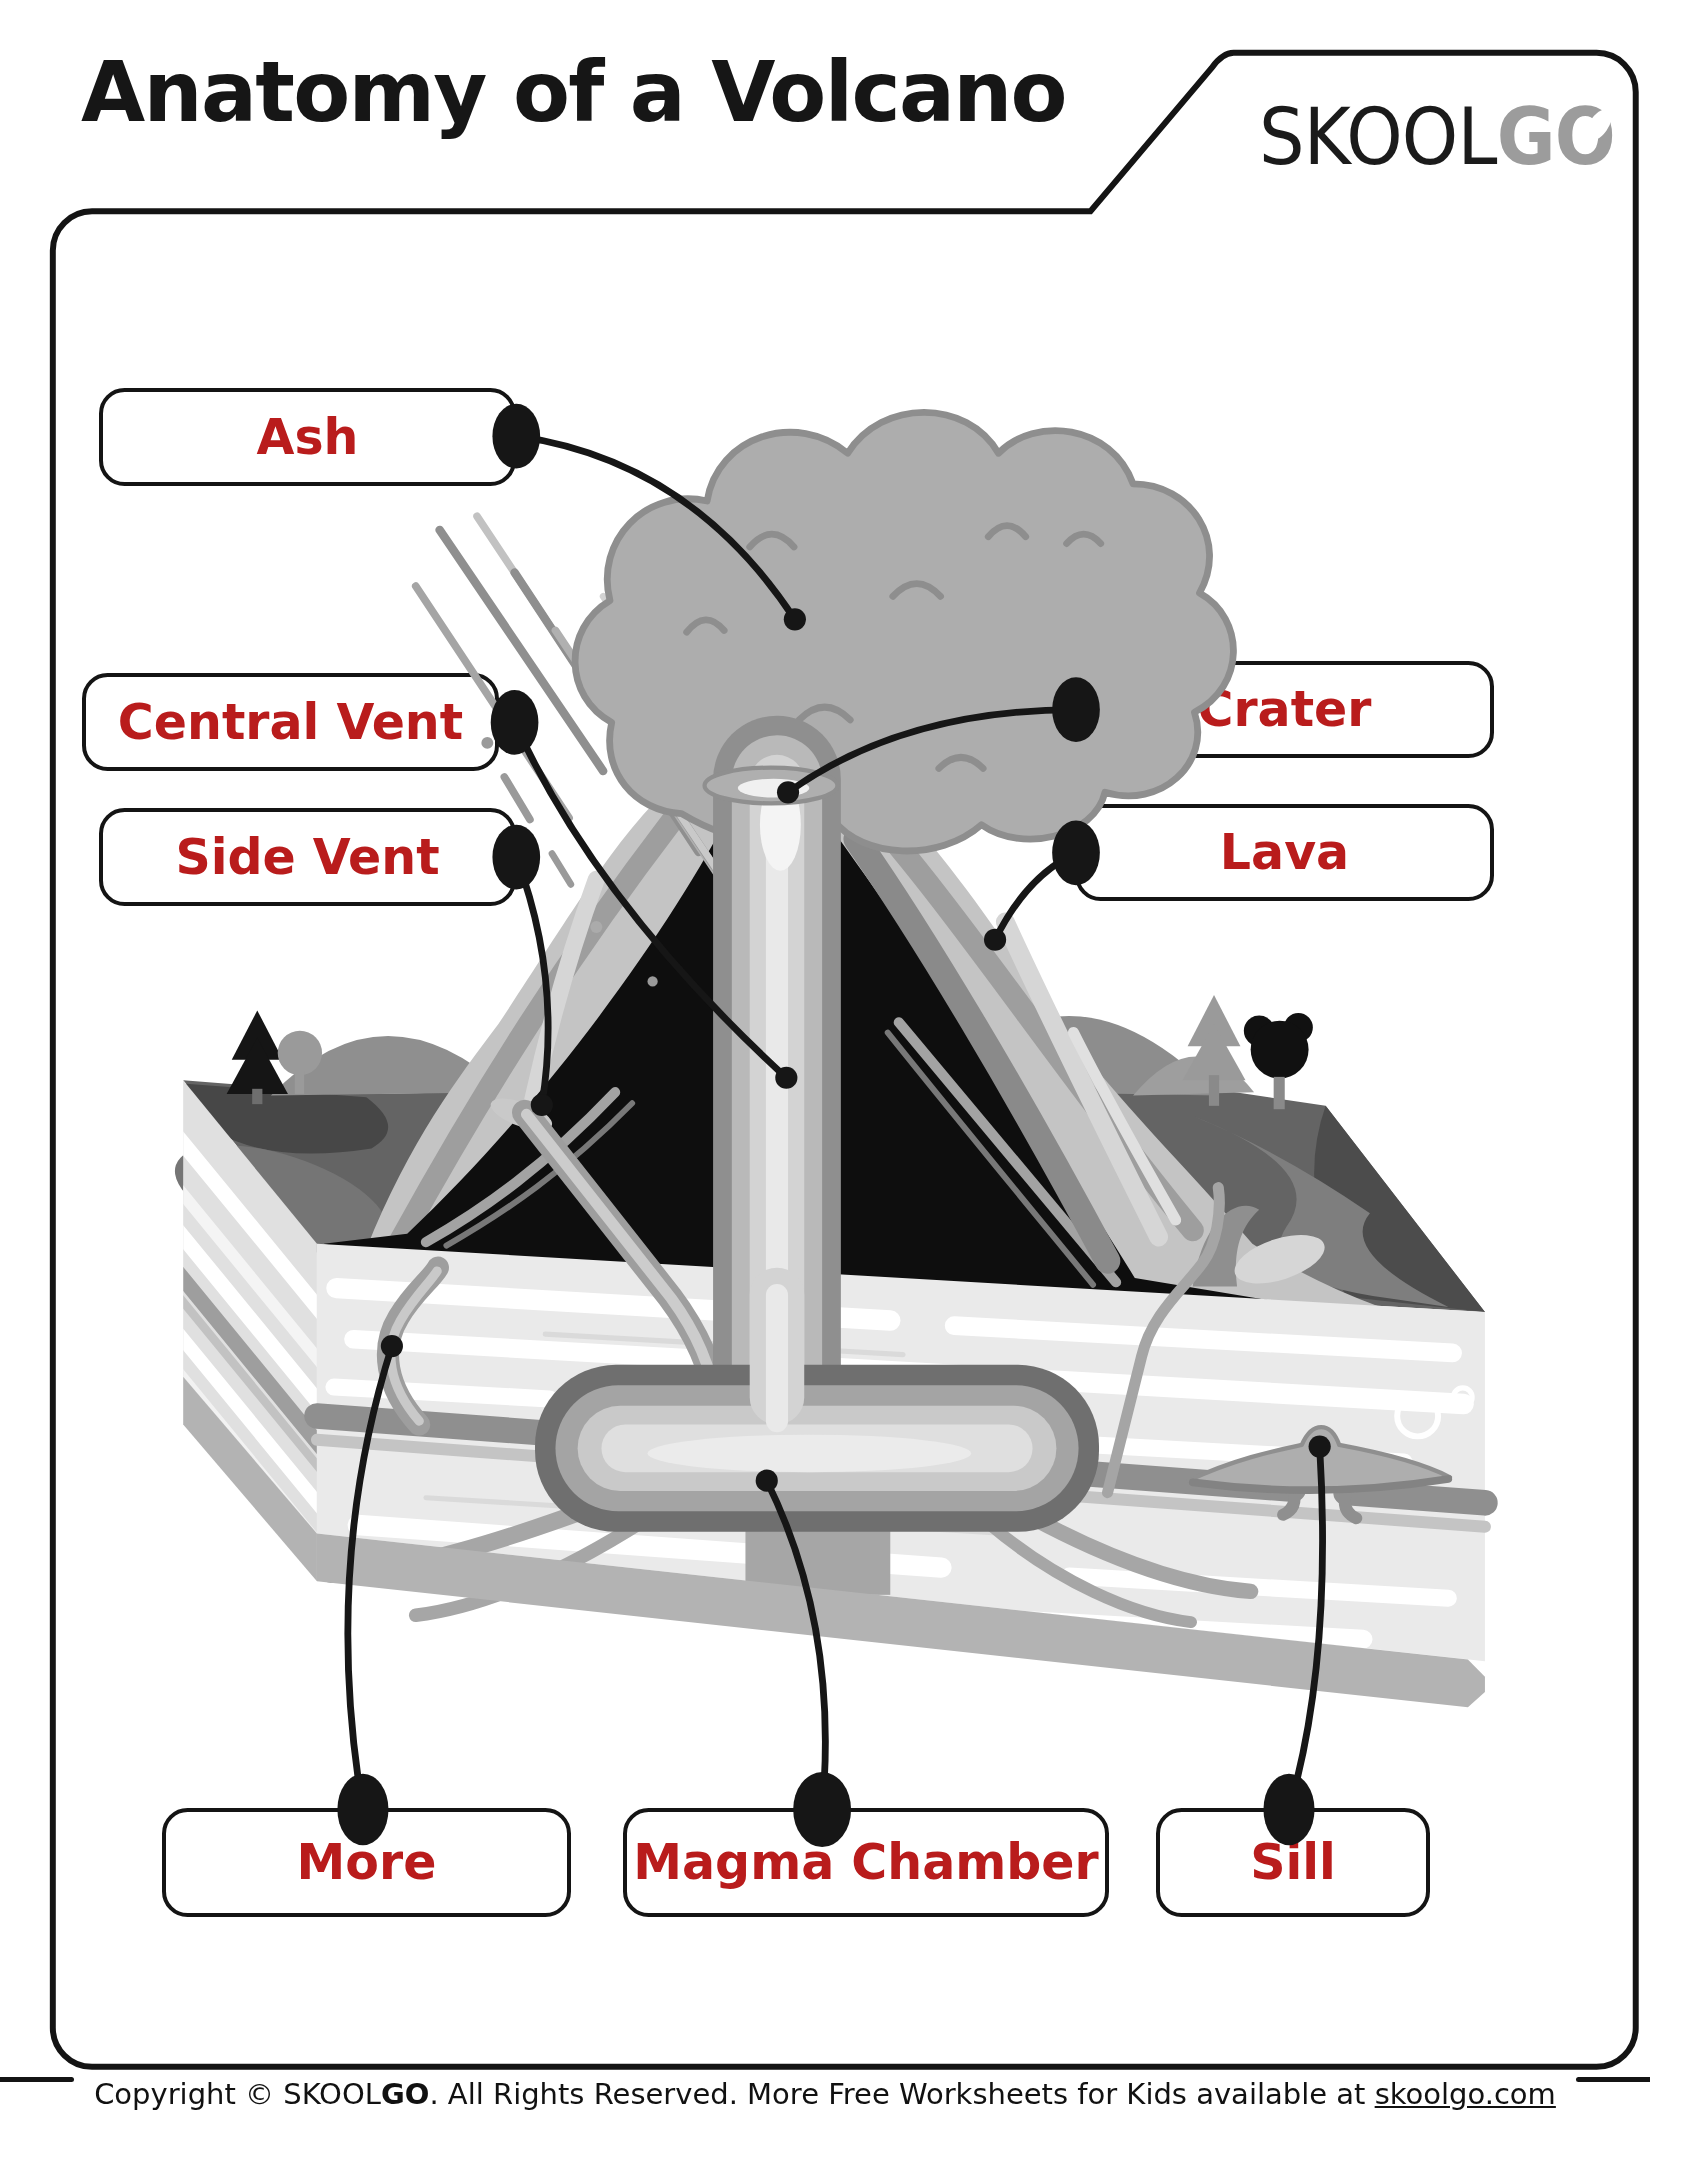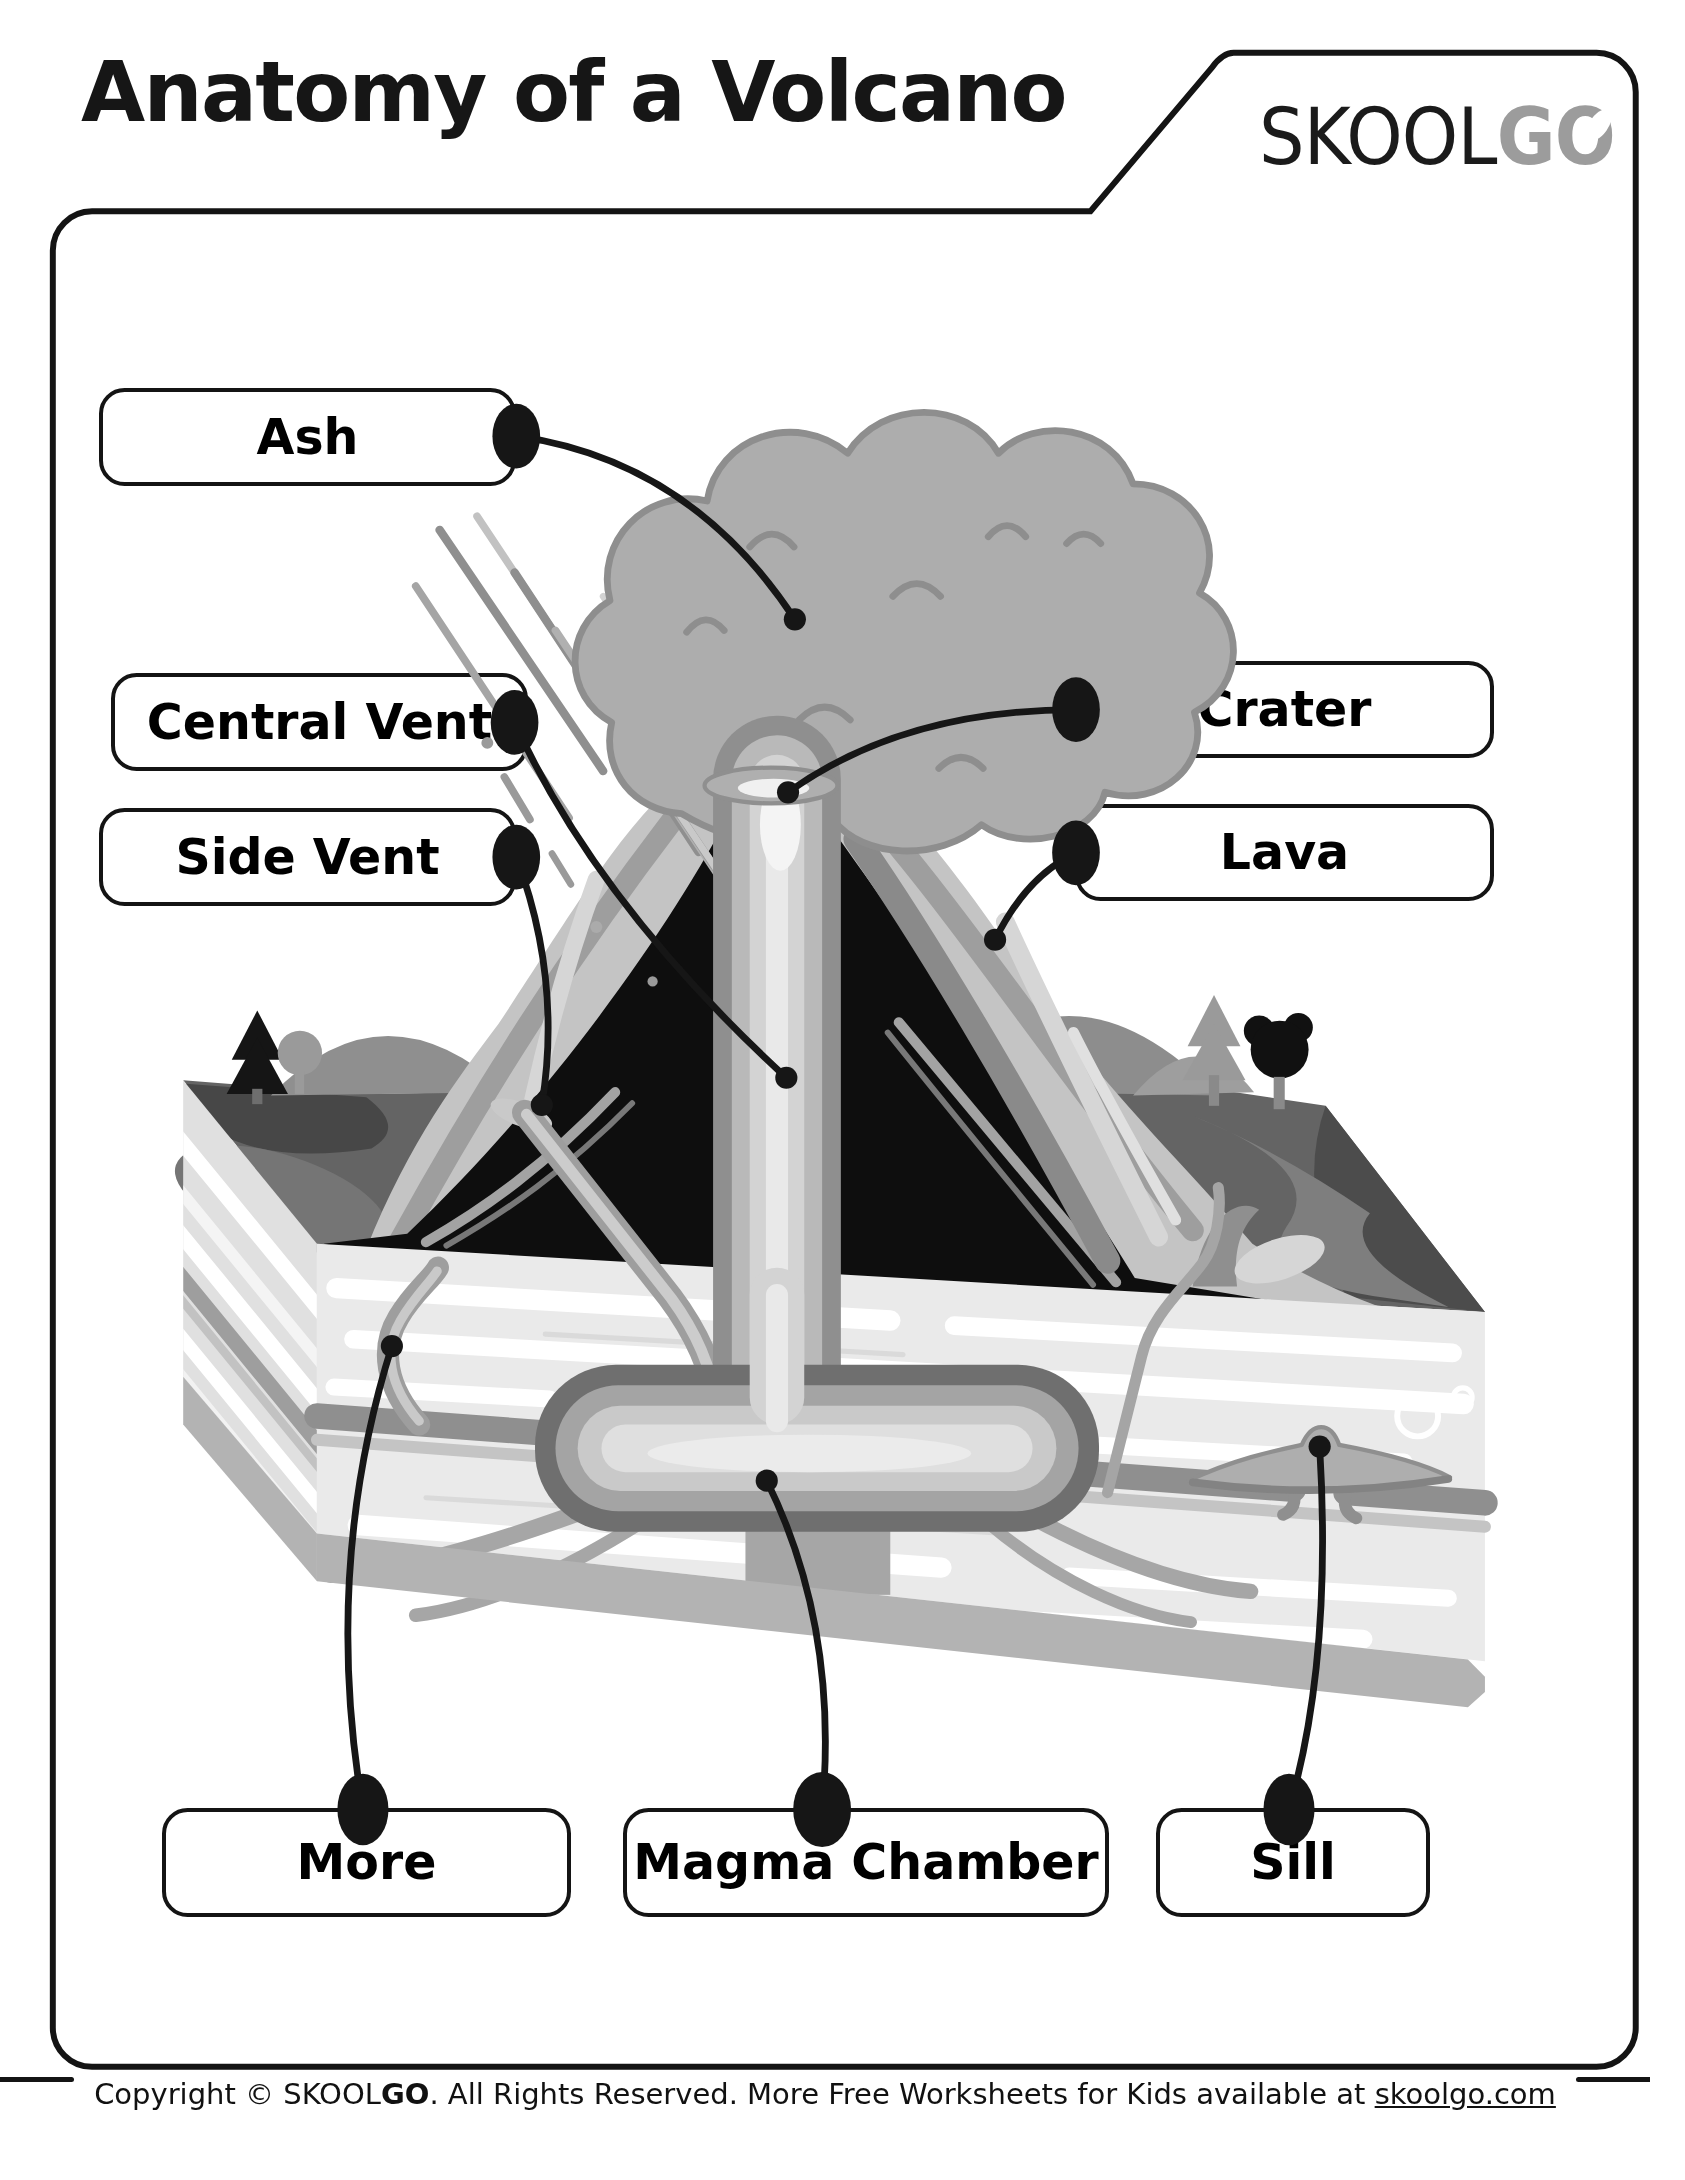--- a/index.html
+++ b/index.html
@@ -8,23 +8,23 @@
   .title{position:absolute;left:81px;top:44px;font-size:83px;font-weight:700;
          letter-spacing:-1.7px;white-space:nowrap;}
   .logo{position:absolute;left:1237px;top:92px;width:400px;text-align:center;
         font-size:78px;white-space:nowrap;transform:scaleX(.92);transform-origin:center;}
   .logo .skool{font-weight:400;letter-spacing:-0.9px;color:#1b1b1b;}
   .logo .go{font-weight:700;color:#9c9c9c;position:relative;letter-spacing:-0.9px;}
   .logo .go::after{content:"";position:absolute;right:6.8px;top:14.5px;width:20.4px;height:36px;
         background:#fff;border-radius:50%;transform:rotate(38deg);}
   .lbl{position:absolute;display:flex;align-items:center;justify-content:center;
        background:#fff;border:4.3px solid #141414;border-radius:25.6px;
-       font-size:49px;font-weight:700;color:#000000;box-sizing:border-box;white-space:nowrap;}
+       font-size:49px;font-weight:700;color:#b91c1c;box-sizing:border-box;white-space:nowrap;}
   .lbl-ash{left:99px;top:388px;width:417px;height:98px;}
-  .lbl-central-vent{left:82px;top:673px;width:417px;height:98px;margin-left:29px;}
+  .lbl-central-vent{left:82px;top:673px;width:417px;height:98px;}
   .lbl-side-vent{left:99px;top:808px;width:417px;height:98px;}
   .lbl-crater{left:1075px;top:661px;width:419px;height:97px;}
   .lbl-lava{left:1075px;top:804px;width:419px;height:97px;}
   .lbl-dyke{left:162px;top:1808px;width:409px;height:109px;}
   .lbl-magma-chamber{left:623px;top:1808px;width:486px;height:109px;}
   .lbl-sill{left:1156px;top:1808px;width:274px;height:109px;}
   .footer{position:absolute;left:53px;right:53px;top:2077px;display:flex;align-items:flex-start;
           justify-content:center;gap:20.4px;font-size:29px;color:#111;}
   .footer .rule{flex:0 0 auto;width:153px;height:5.1px;background:#141414;border-radius:2.6px;}
   .footer .txt{white-space:nowrap;}

